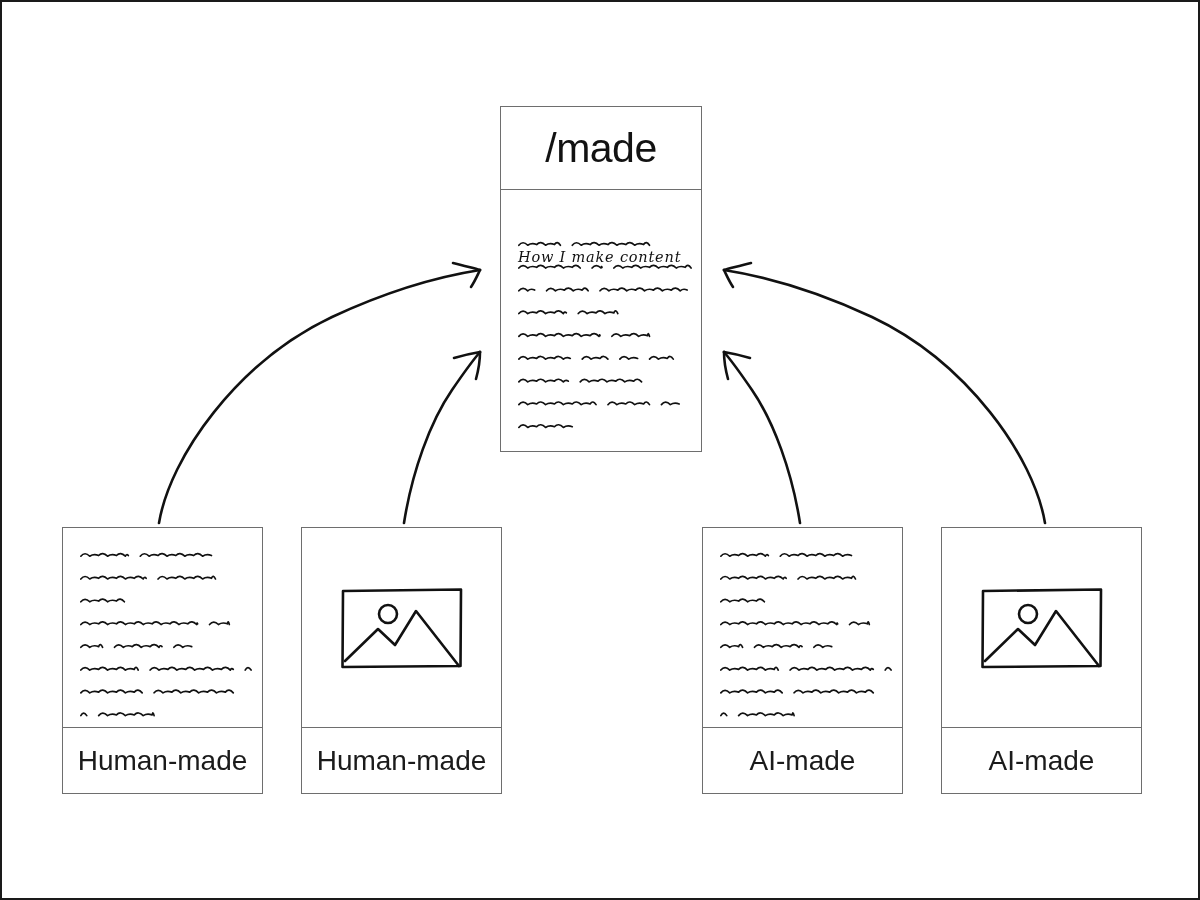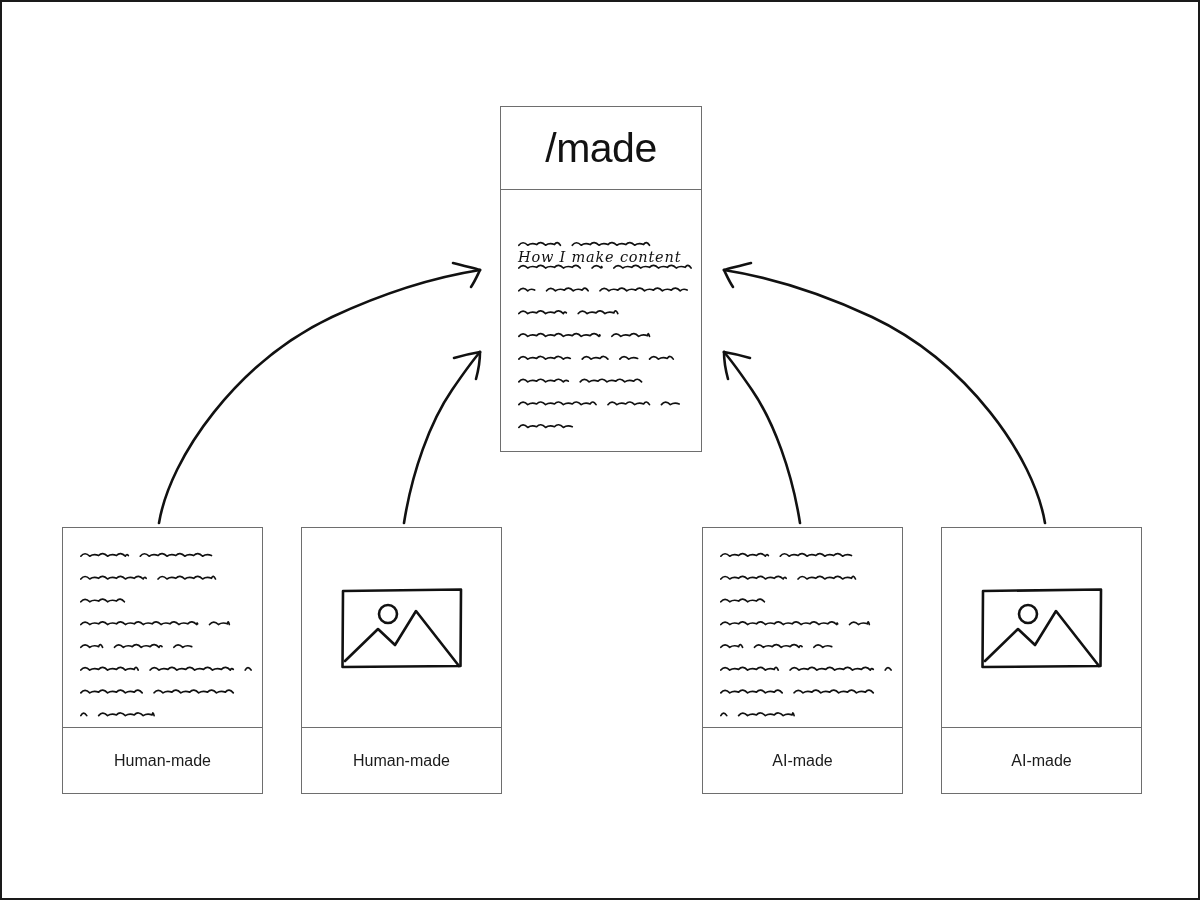--- a/index.html
+++ b/index.html
@@ -100,21 +100,21 @@
   
   .source-card {
     top: 525px;
     width: 201px;
     height: 267px;
   }
   .source-card .card-footer {
     height: 66px;
   }
   .source-label {
-    font-size: 16px;
+    font-size: 28px;
     color: #1b1b1b;
     font-family: "Liberation Sans", sans-serif;
     white-space: nowrap;
   }
   #card-1 { left: 60px; }
   #card-2 { left: 299px; }
   #card-3 { left: 700px; }
   #card-4 { left: 939px; }
 
   .pic-wrap {

